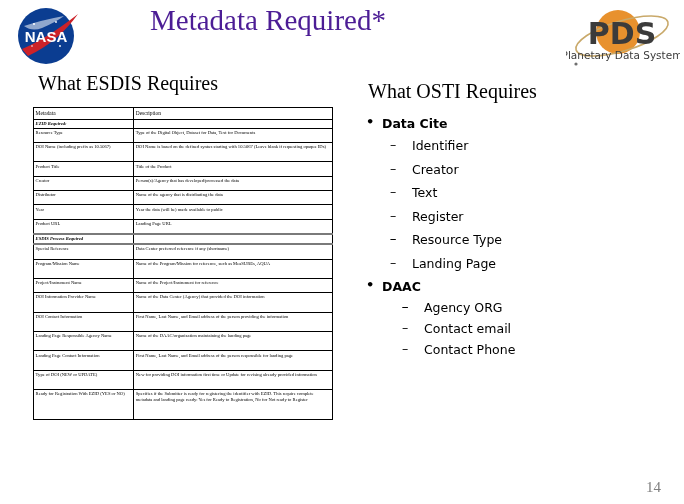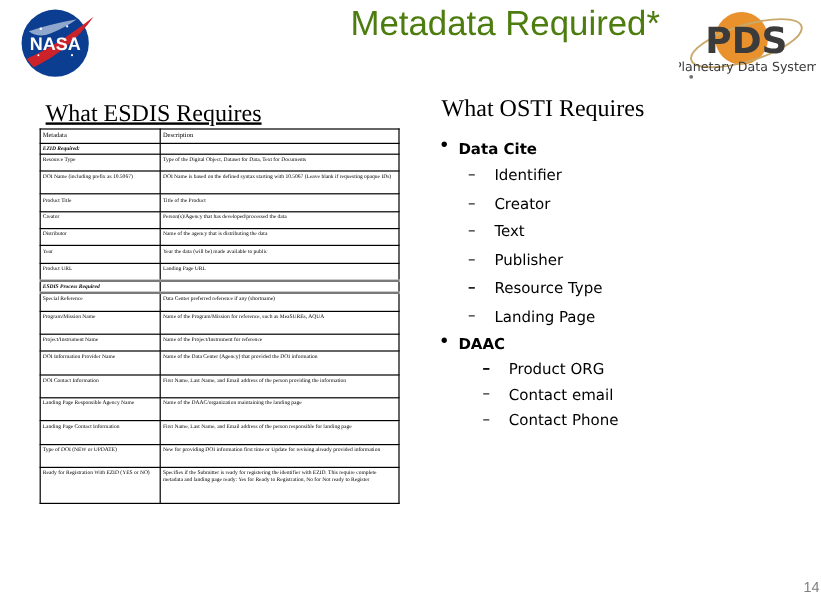--- a/index.html
+++ b/index.html
@@ -22,46 +22,46 @@
     left: 12px;
     top: 6px;
     width: 74px;
     height: 64px;
   }
   #slide-title {
     position: absolute;
     left: 150px;
     top: 4px;
     width: 400px;
-    text-align: right;
-    font-family: Liberation Sans, sans-serif;
+    text-align: left;
+    font-family: Liberation Serif, serif;
     font-size: 29px;
     font-weight: 400;
     letter-spacing: 0px;
-    color: #4d7c0f;
+    color: #4c1d95;
     white-space: nowrap;
   }
   #pds-logo {
     position: absolute;
     left: 566px;
     top: 2px;
     width: 114px;
     height: 72px;
   }
 
   
   .col-heading {
     position: absolute;
     font-family: "Liberation Serif", serif;
     font-size: 20px;
     font-weight: 400;
     color: #000;
     white-space: nowrap;
   }
-  #esdis-heading { left: 38px; top: 84px; text-decoration: underline; }
+  #esdis-heading { left: 38px; top: 72px; }
   #osti-heading  { left: 368px; top: 80px; }
 
   
   #esdis-table {
     position: absolute;
     left: 33px;
     top: 107px;
     width: 291px;
     border-collapse: collapse;
     table-layout: fixed;
@@ -135,24 +135,24 @@
     font-size: 12.5px;
     line-height: 1.05;
   }
   .group-osti .b2 { padding-left: 72px; font-size: 12.5px; margin-bottom: 6px; }
   .group-osti .b2 .mark { left: 50px; }
   .group-osti > .b1 { margin-top: 2px; margin-bottom: 6px; }
 
   
   #page-number {
     position: absolute;
-    right: 1px;
+    right: 23px;
     bottom: 8px;
-    font-family: Liberation Sans, sans-serif;
-    font-size: 12px;
+    font-family: Liberation Serif, serif;
+    font-size: 15px;
     color: #7f7f7f;
   }
 </style>
 </head>
 <body>
 
 <svg id="nasa-logo" viewBox="0 0 74 64">
   <circle cx="34" cy="30" r="28" fill="#0b3d91"></circle>
   <path d="M12 20 Q30 14 52 10 Q44 16 30 22 Q20 26 12 20 Z" fill="#ffffff" opacity="0.55"></path>
   <path d="M10 43 Q34 33 66 8 Q46 36 16 50 Z" fill="#cc2229"></path>
@@ -257,28 +257,28 @@
 </table>
 
 <div id="osti-heading" class="col-heading">What OSTI Requires</div>
 
 <div id="osti-list">
     <div class="group group-datacite">
       <div class="b1"><span class="mark">•</span><span>Data Cite</span></div>
       <div class="b2"><span class="mark">–</span><span>Identifier</span></div>
       <div class="b2"><span class="mark">–</span><span>Creator</span></div>
       <div class="b2"><span class="mark">–</span><span>Text</span></div>
-      <div class="b2"><span class="mark">–</span><span>Publisher</span></div>
+      <div class="b2"><span class="mark">–</span><span>Register</span></div>
       <div class="b2"><span class="mark">–</span></div>
       <div class="b2"><span class="mark">–</span><span>Resource Type</span></div>
       <div class="b2"><span class="mark">–</span><span>Landing Page</span></div>
     </div>
     <div class="group group-osti">
       <div class="b1"><span class="mark">•</span><span>DAAC</span></div>
       <div class="b2"><span class="mark">–</span></div>
       <div class="b2"><span class="mark">–</span></div>
-      <div class="b2"><span class="mark">–</span><span>Product ORG</span></div>
+      <div class="b2"><span class="mark">–</span><span>Agency ORG</span></div>
       <div class="b2"><span class="mark">–</span><span>Contact email</span></div>
       <div class="b2"><span class="mark">–</span><span>Contact Phone</span></div>
     </div>
   </div>
 
 <div id="page-number">14</div>
 
 </body></html>

